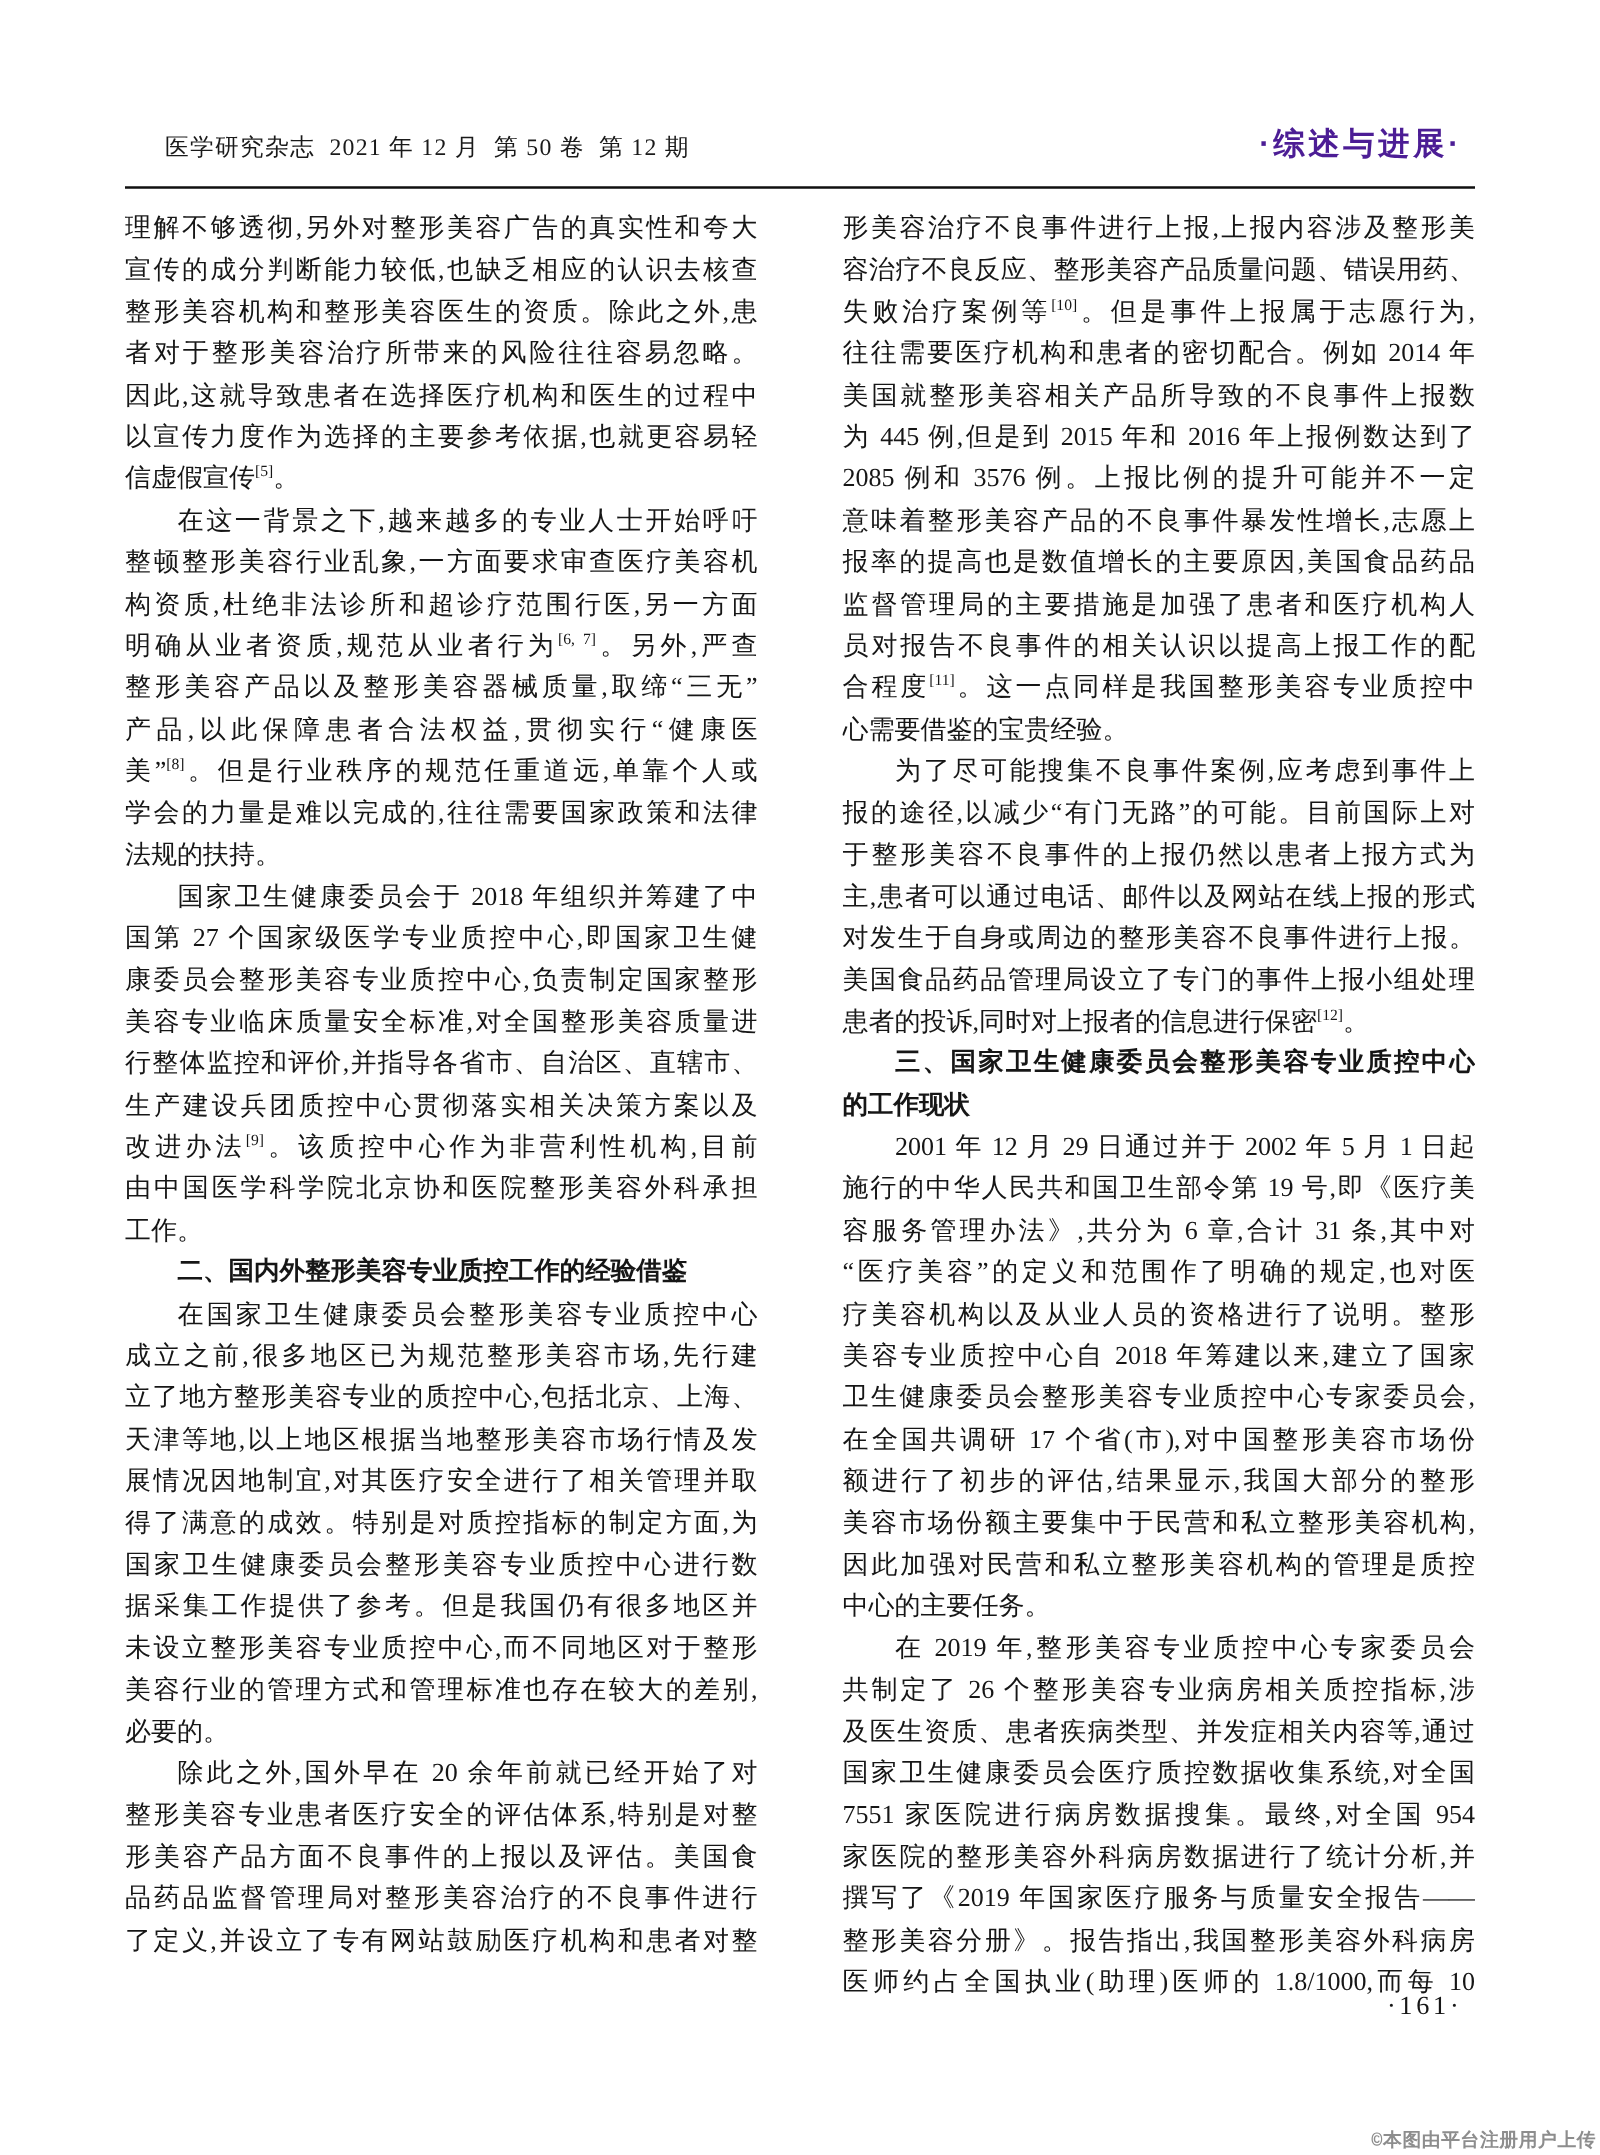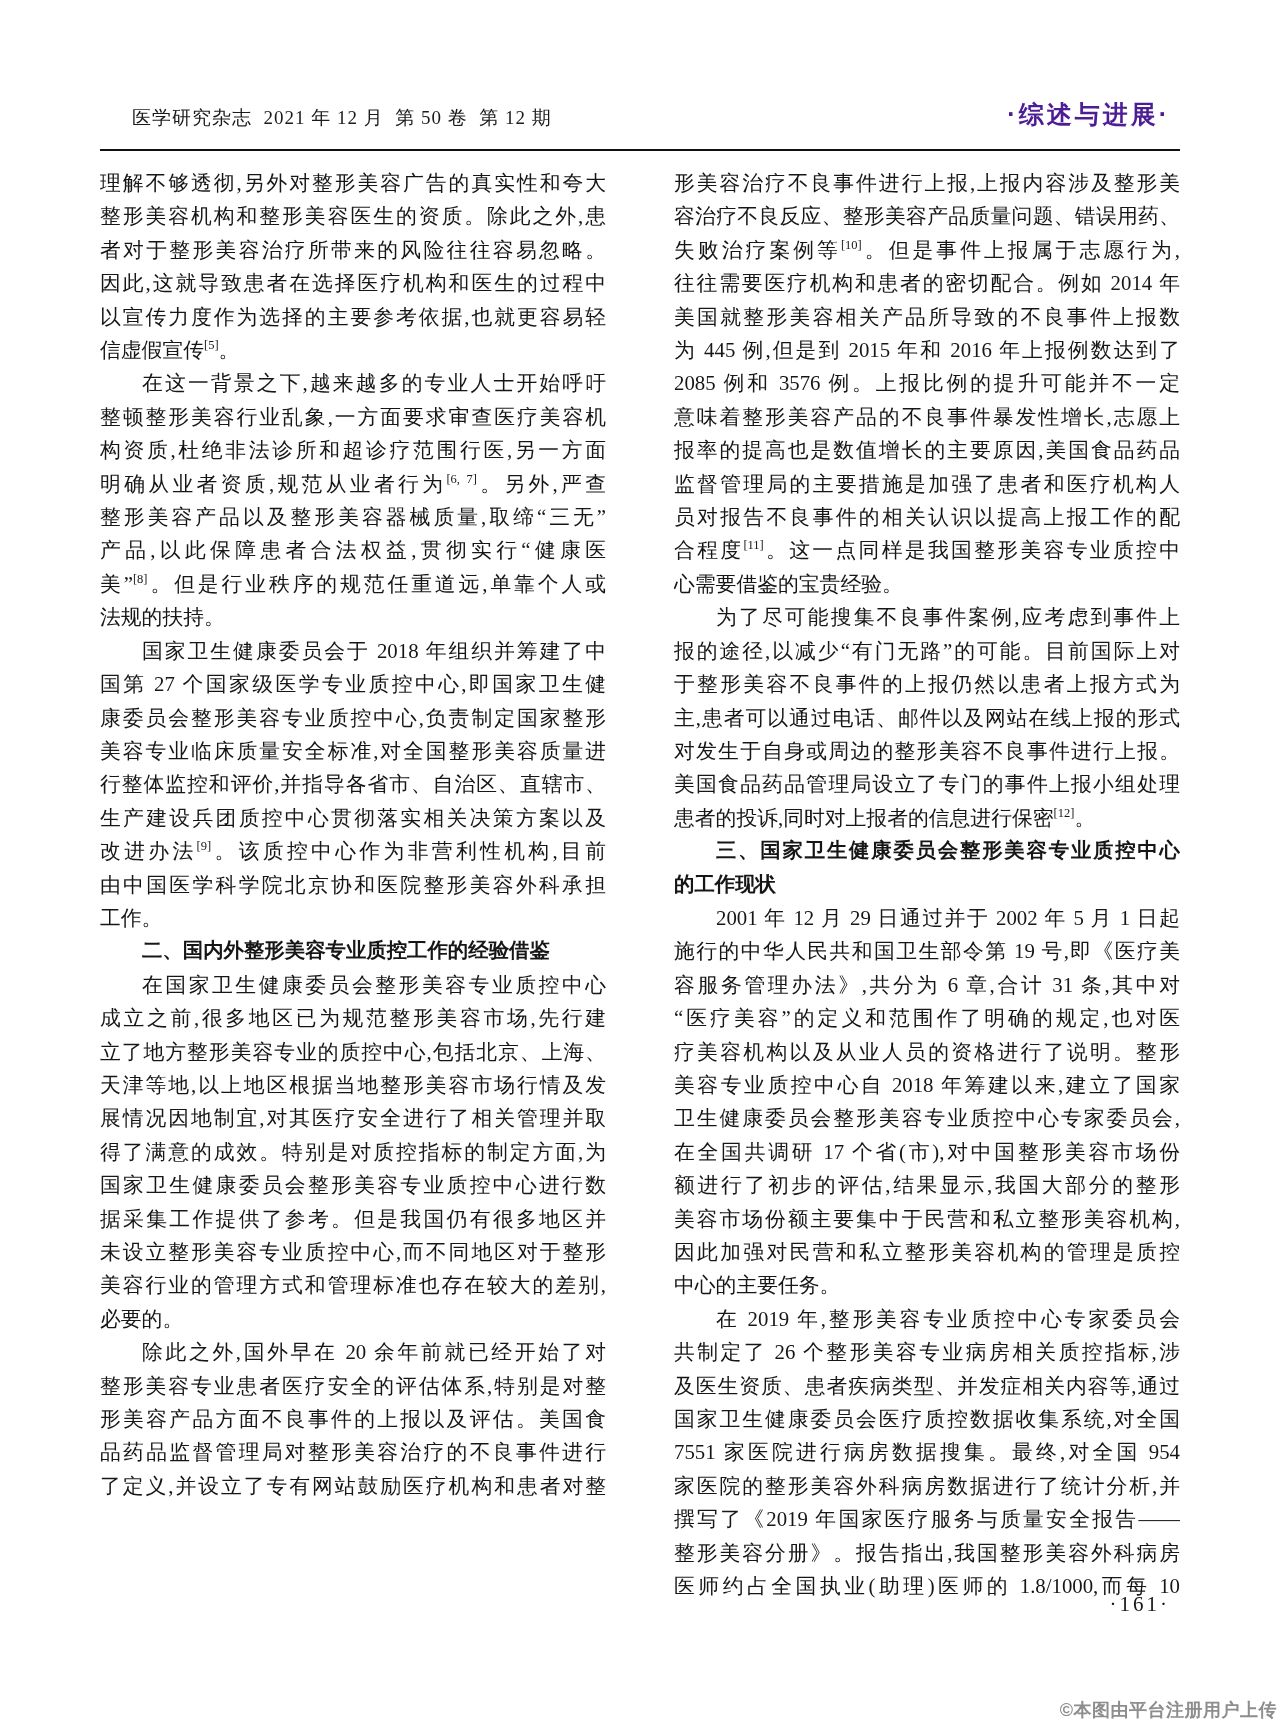--- a/index.html
+++ b/index.html
@@ -45,53 +45,55 @@
   .ln-hc { text-align-last:left; }
   .ln sup {
     font-size:12.5px; line-height:0; vertical-align:super; letter-spacing:0;
   }
   .page-number {
     position:absolute; top:1592px; left:1020px; width:150px;
     font-size:21px; text-align:right; letter-spacing:3px; color:#161616;
   }
   .watermark {
     position:absolute; right:3px; bottom:2px;
-    font-family:Liberation Sans, sans-serif;
-    font-size:18px; font-weight:bold; color:#8d8d8d;
+    font-family:Liberation Mono, monospace;
+    font-size:15px; font-weight:bold; color:#8d8d8d;
     text-shadow:0 0 2px #ffffff, 1px 1px 0 #ffffff, -1px -1px 0 #ffffff;
     letter-spacing:0.5px;
   }
 </style>
 </head>
 <body>
 
 <div class="page">
 
   <div class="header">
     <span class="journal-info">医学研究杂志  2021 年 12 月  第 50 卷  第 12 期</span>
     <span class="section-label">·综述与进展·</span>
   </div>
 
   <div class="rule"></div>
 
   <div class="columns">
     <div class="col">
         <div class="ln ln-b">理解不够透彻,另外对整形美容广告的真实性和夸大</div>
+        <div class="ln ln-b">宣传的成分判断能力较低,也缺乏相应的认识去核查</div>
         <div class="ln ln-b">整形美容机构和整形美容医生的资质。除此之外,患</div>
         <div class="ln ln-b">者对于整形美容治疗所带来的风险往往容易忽略。</div>
         <div class="ln ln-b">因此,这就导致患者在选择医疗机构和医生的过程中</div>
         <div class="ln ln-b">以宣传力度作为选择的主要参考依据,也就更容易轻</div>
         <div class="ln ln-e">信虚假宣传<sup>[5]</sup>。</div>
         <div class="ln ln-f">在这一背景之下,越来越多的专业人士开始呼吁</div>
         <div class="ln ln-b">整顿整形美容行业乱象,一方面要求审查医疗美容机</div>
         <div class="ln ln-b">构资质,杜绝非法诊所和超诊疗范围行医,另一方面</div>
         <div class="ln ln-b">明确从业者资质,规范从业者行为<sup>[6, 7]</sup>。另外,严查</div>
         <div class="ln ln-b">整形美容产品以及整形美容器械质量,取缔“三无”</div>
         <div class="ln ln-b">产品,以此保障患者合法权益,贯彻实行“健康医</div>
         <div class="ln ln-b">美”<sup>[8]</sup>。但是行业秩序的规范任重道远,单靠个人或</div>
+        <div class="ln ln-b">学会的力量是难以完成的,往往需要国家政策和法律</div>
         <div class="ln ln-e">法规的扶持。</div>
         <div class="ln ln-f">国家卫生健康委员会于 2018 年组织并筹建了中</div>
         <div class="ln ln-b">国第 27 个国家级医学专业质控中心,即国家卫生健</div>
         <div class="ln ln-b">康委员会整形美容专业质控中心,负责制定国家整形</div>
         <div class="ln ln-b">美容专业临床质量安全标准,对全国整形美容质量进</div>
         <div class="ln ln-b">行整体监控和评价,并指导各省市、自治区、直辖市、</div>
         <div class="ln ln-b">生产建设兵团质控中心贯彻落实相关决策方案以及</div>
         <div class="ln ln-b">改进办法<sup>[9]</sup>。该质控中心作为非营利性机构,目前</div>
         <div class="ln ln-b">由中国医学科学院北京协和医院整形美容外科承担</div>
         <div class="ln ln-e">工作。</div>

